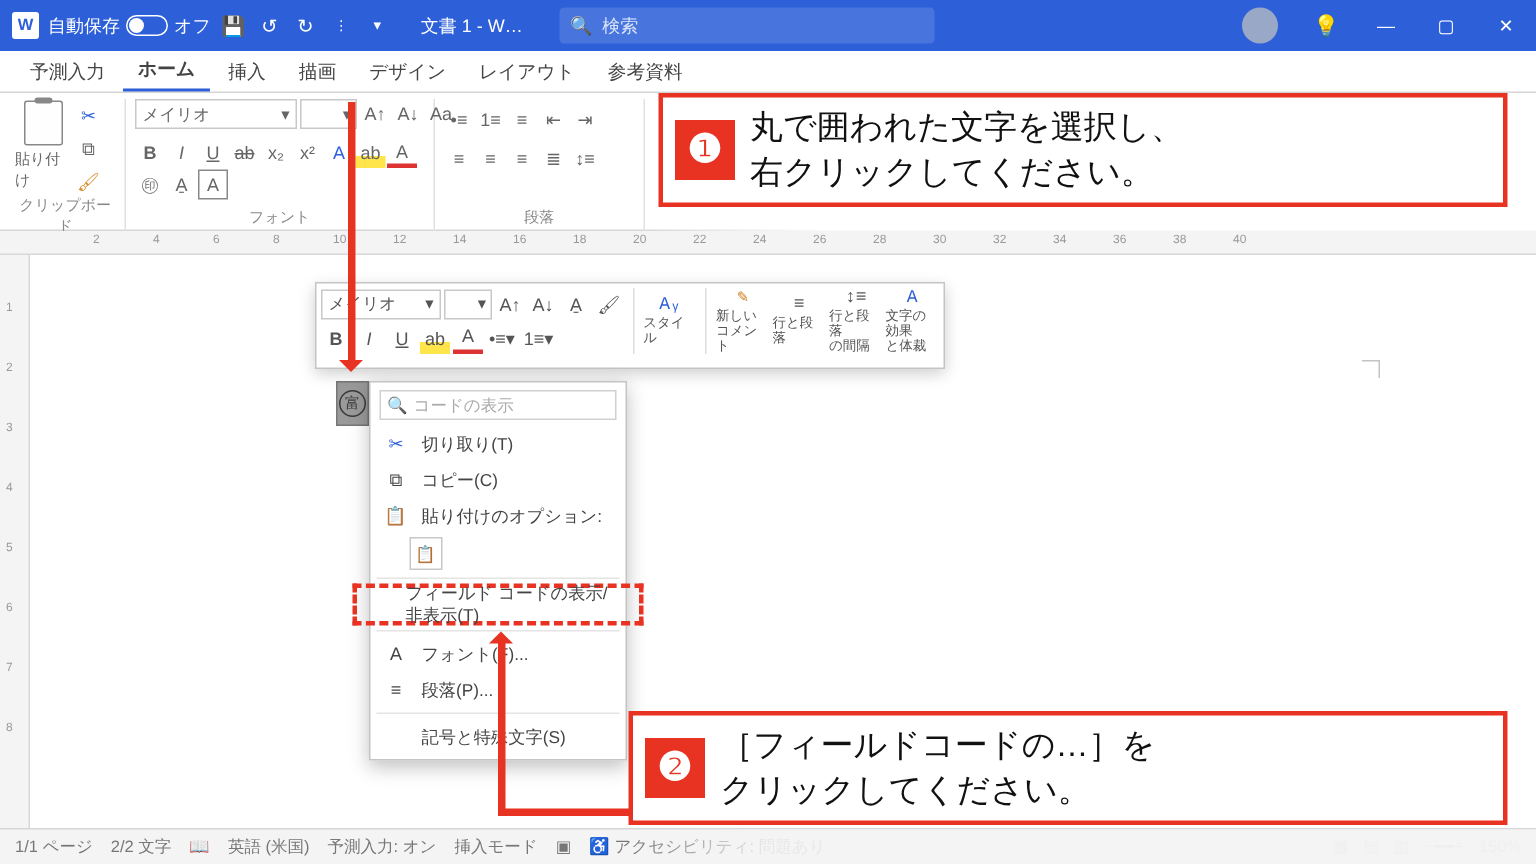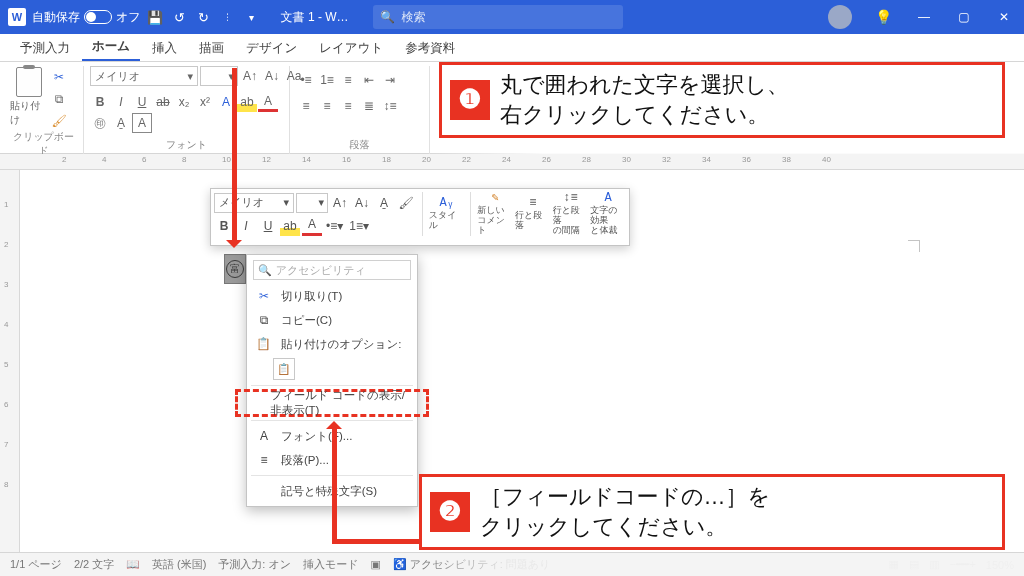--- a/index.html
+++ b/index.html
@@ -297,21 +297,21 @@
         </div>
       <div class="mb-big">
           <div class="mb-bicon" style="color:#2c5fd8;">A</div>
           <span style="white-space:pre-line;">文字の効果
 と体裁</span>
         </div>
     </div>
   </div>
 
   <div class="ctx">
-    <div class="ctx-search">🔍<span>アクセシビリティ</span></div>
+    <div class="ctx-search">🔍<span>コードの表示</span></div>
     <div class="ctx-item">
         <span class="ctx-icon" style="color:#2c5fd8;">✂</span>
         <span>切り取り(T)</span>
       </div>
     <div class="ctx-item">
         <span class="ctx-icon">⧉</span>
         <span>コピー(C)</span>
       </div>
     <div class="ctx-item">
         <span class="ctx-icon">📋</span>

